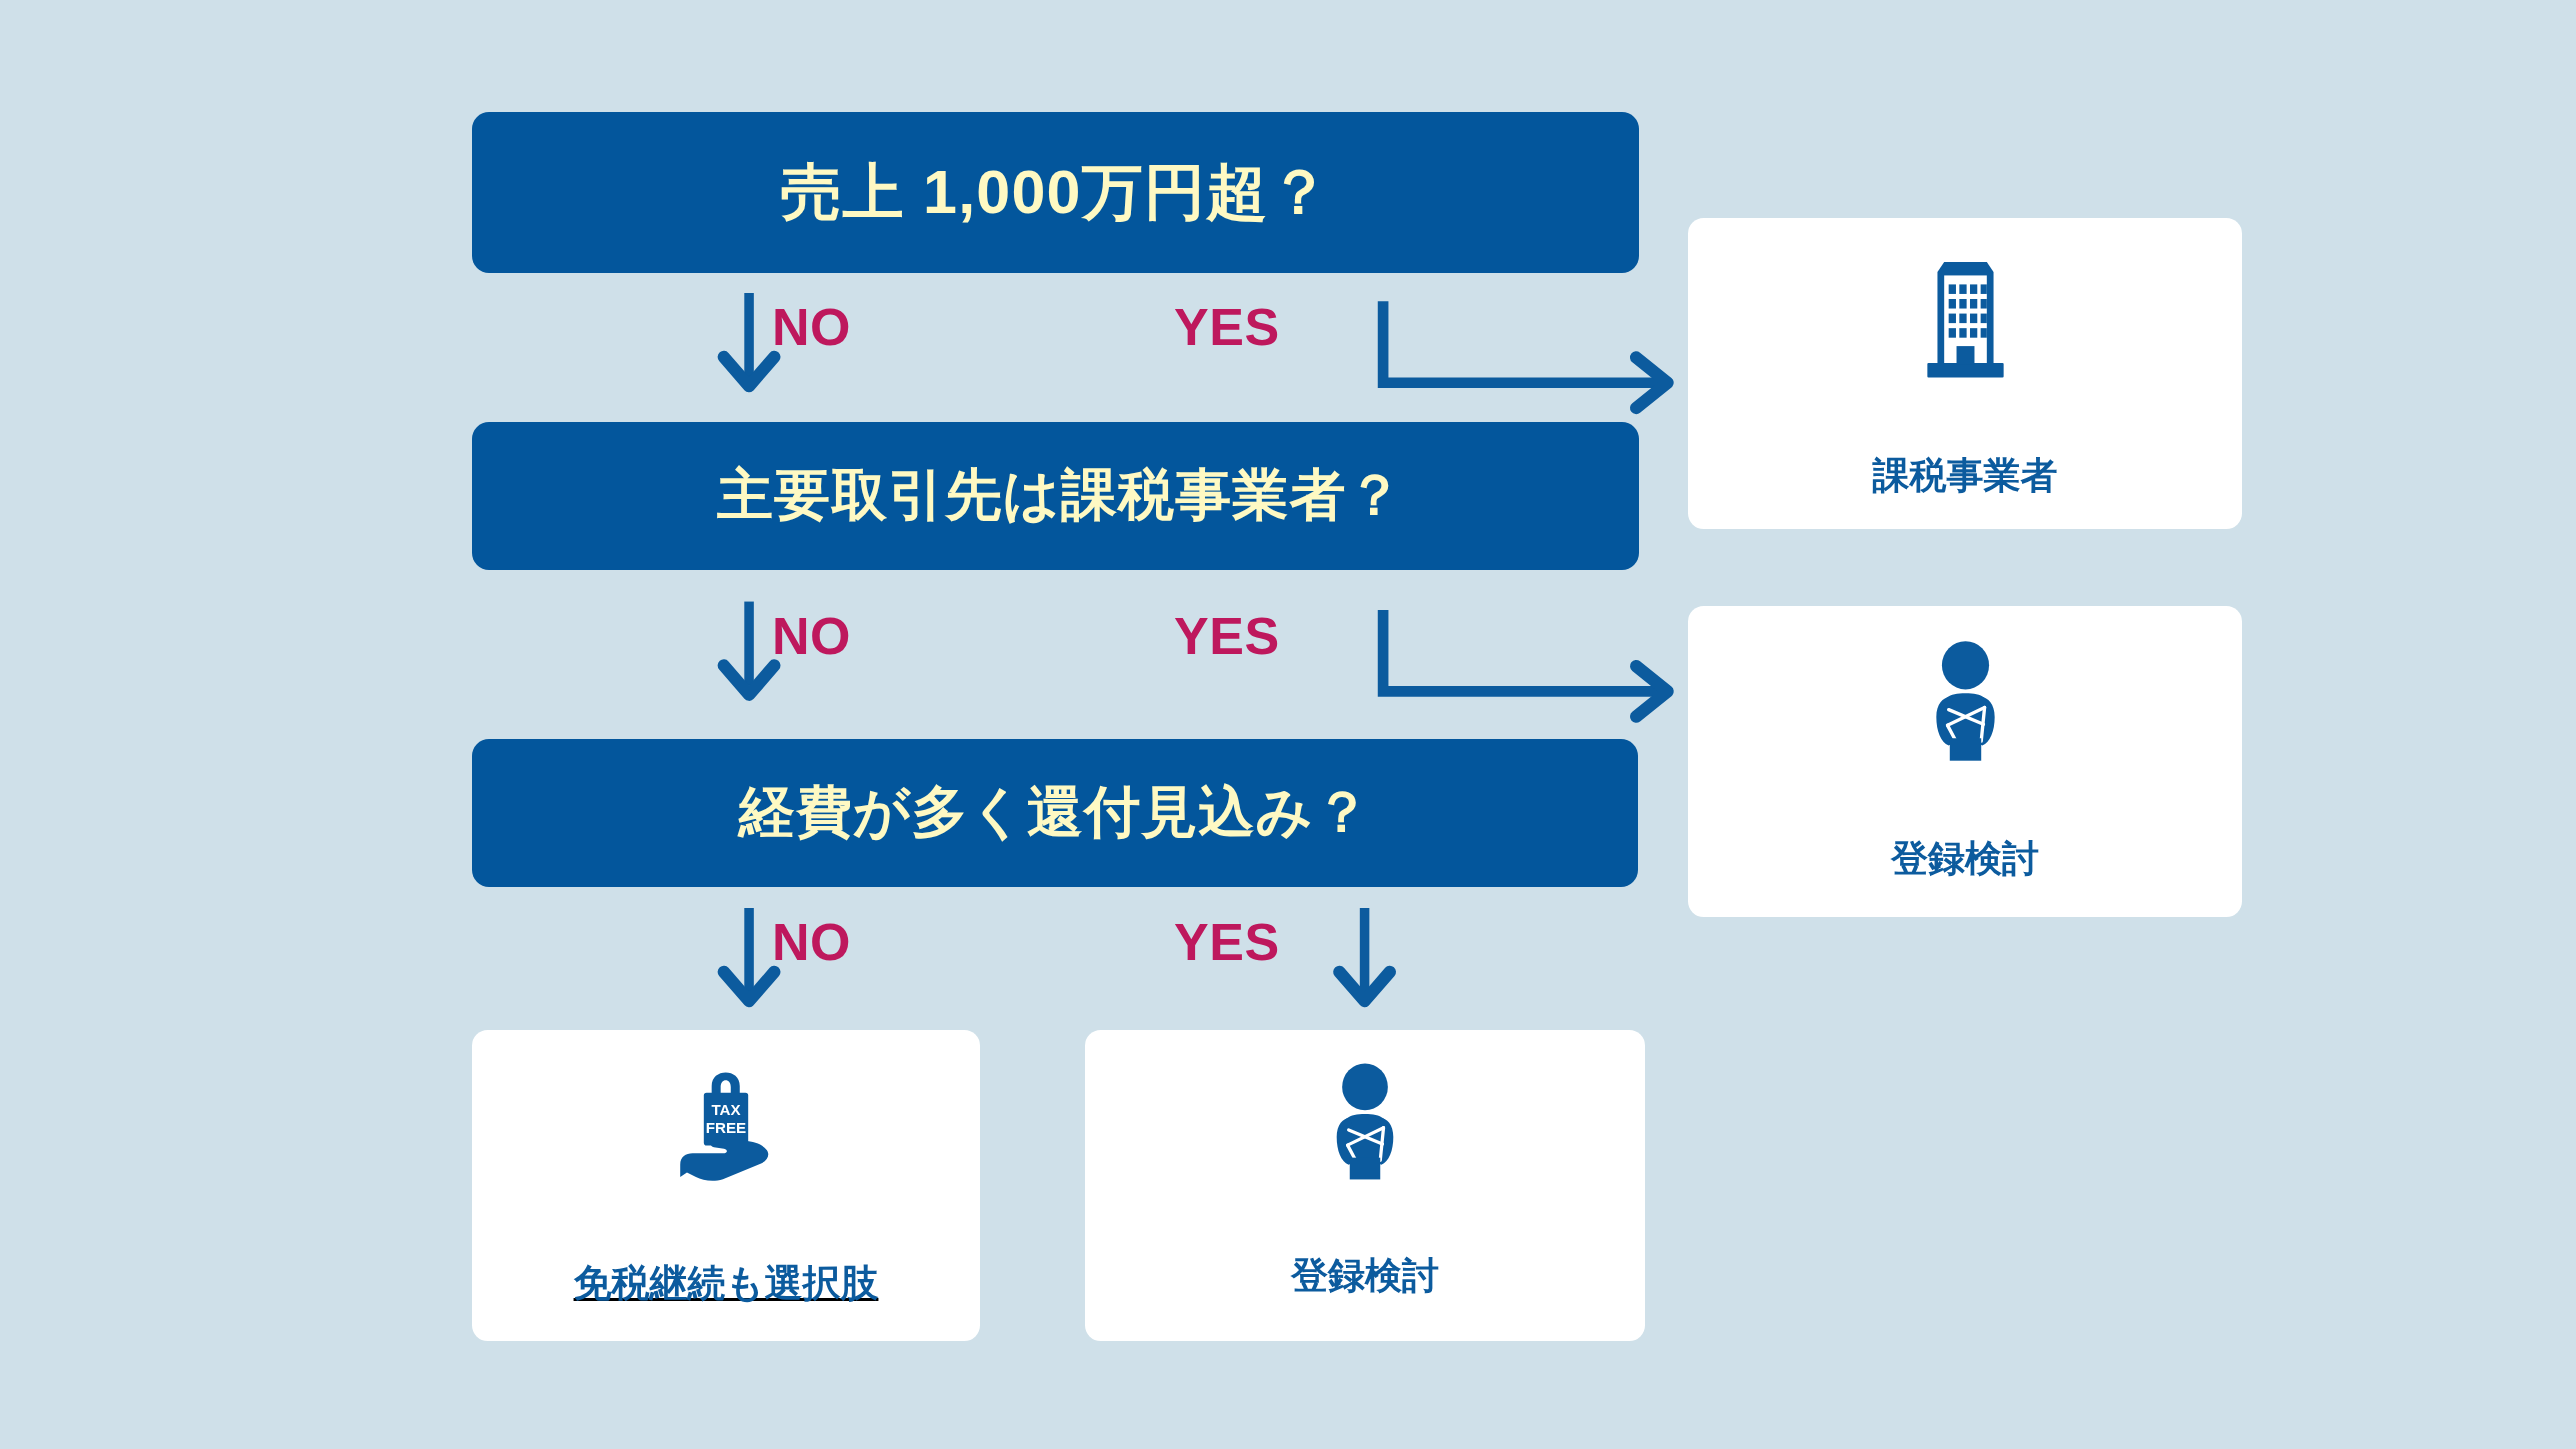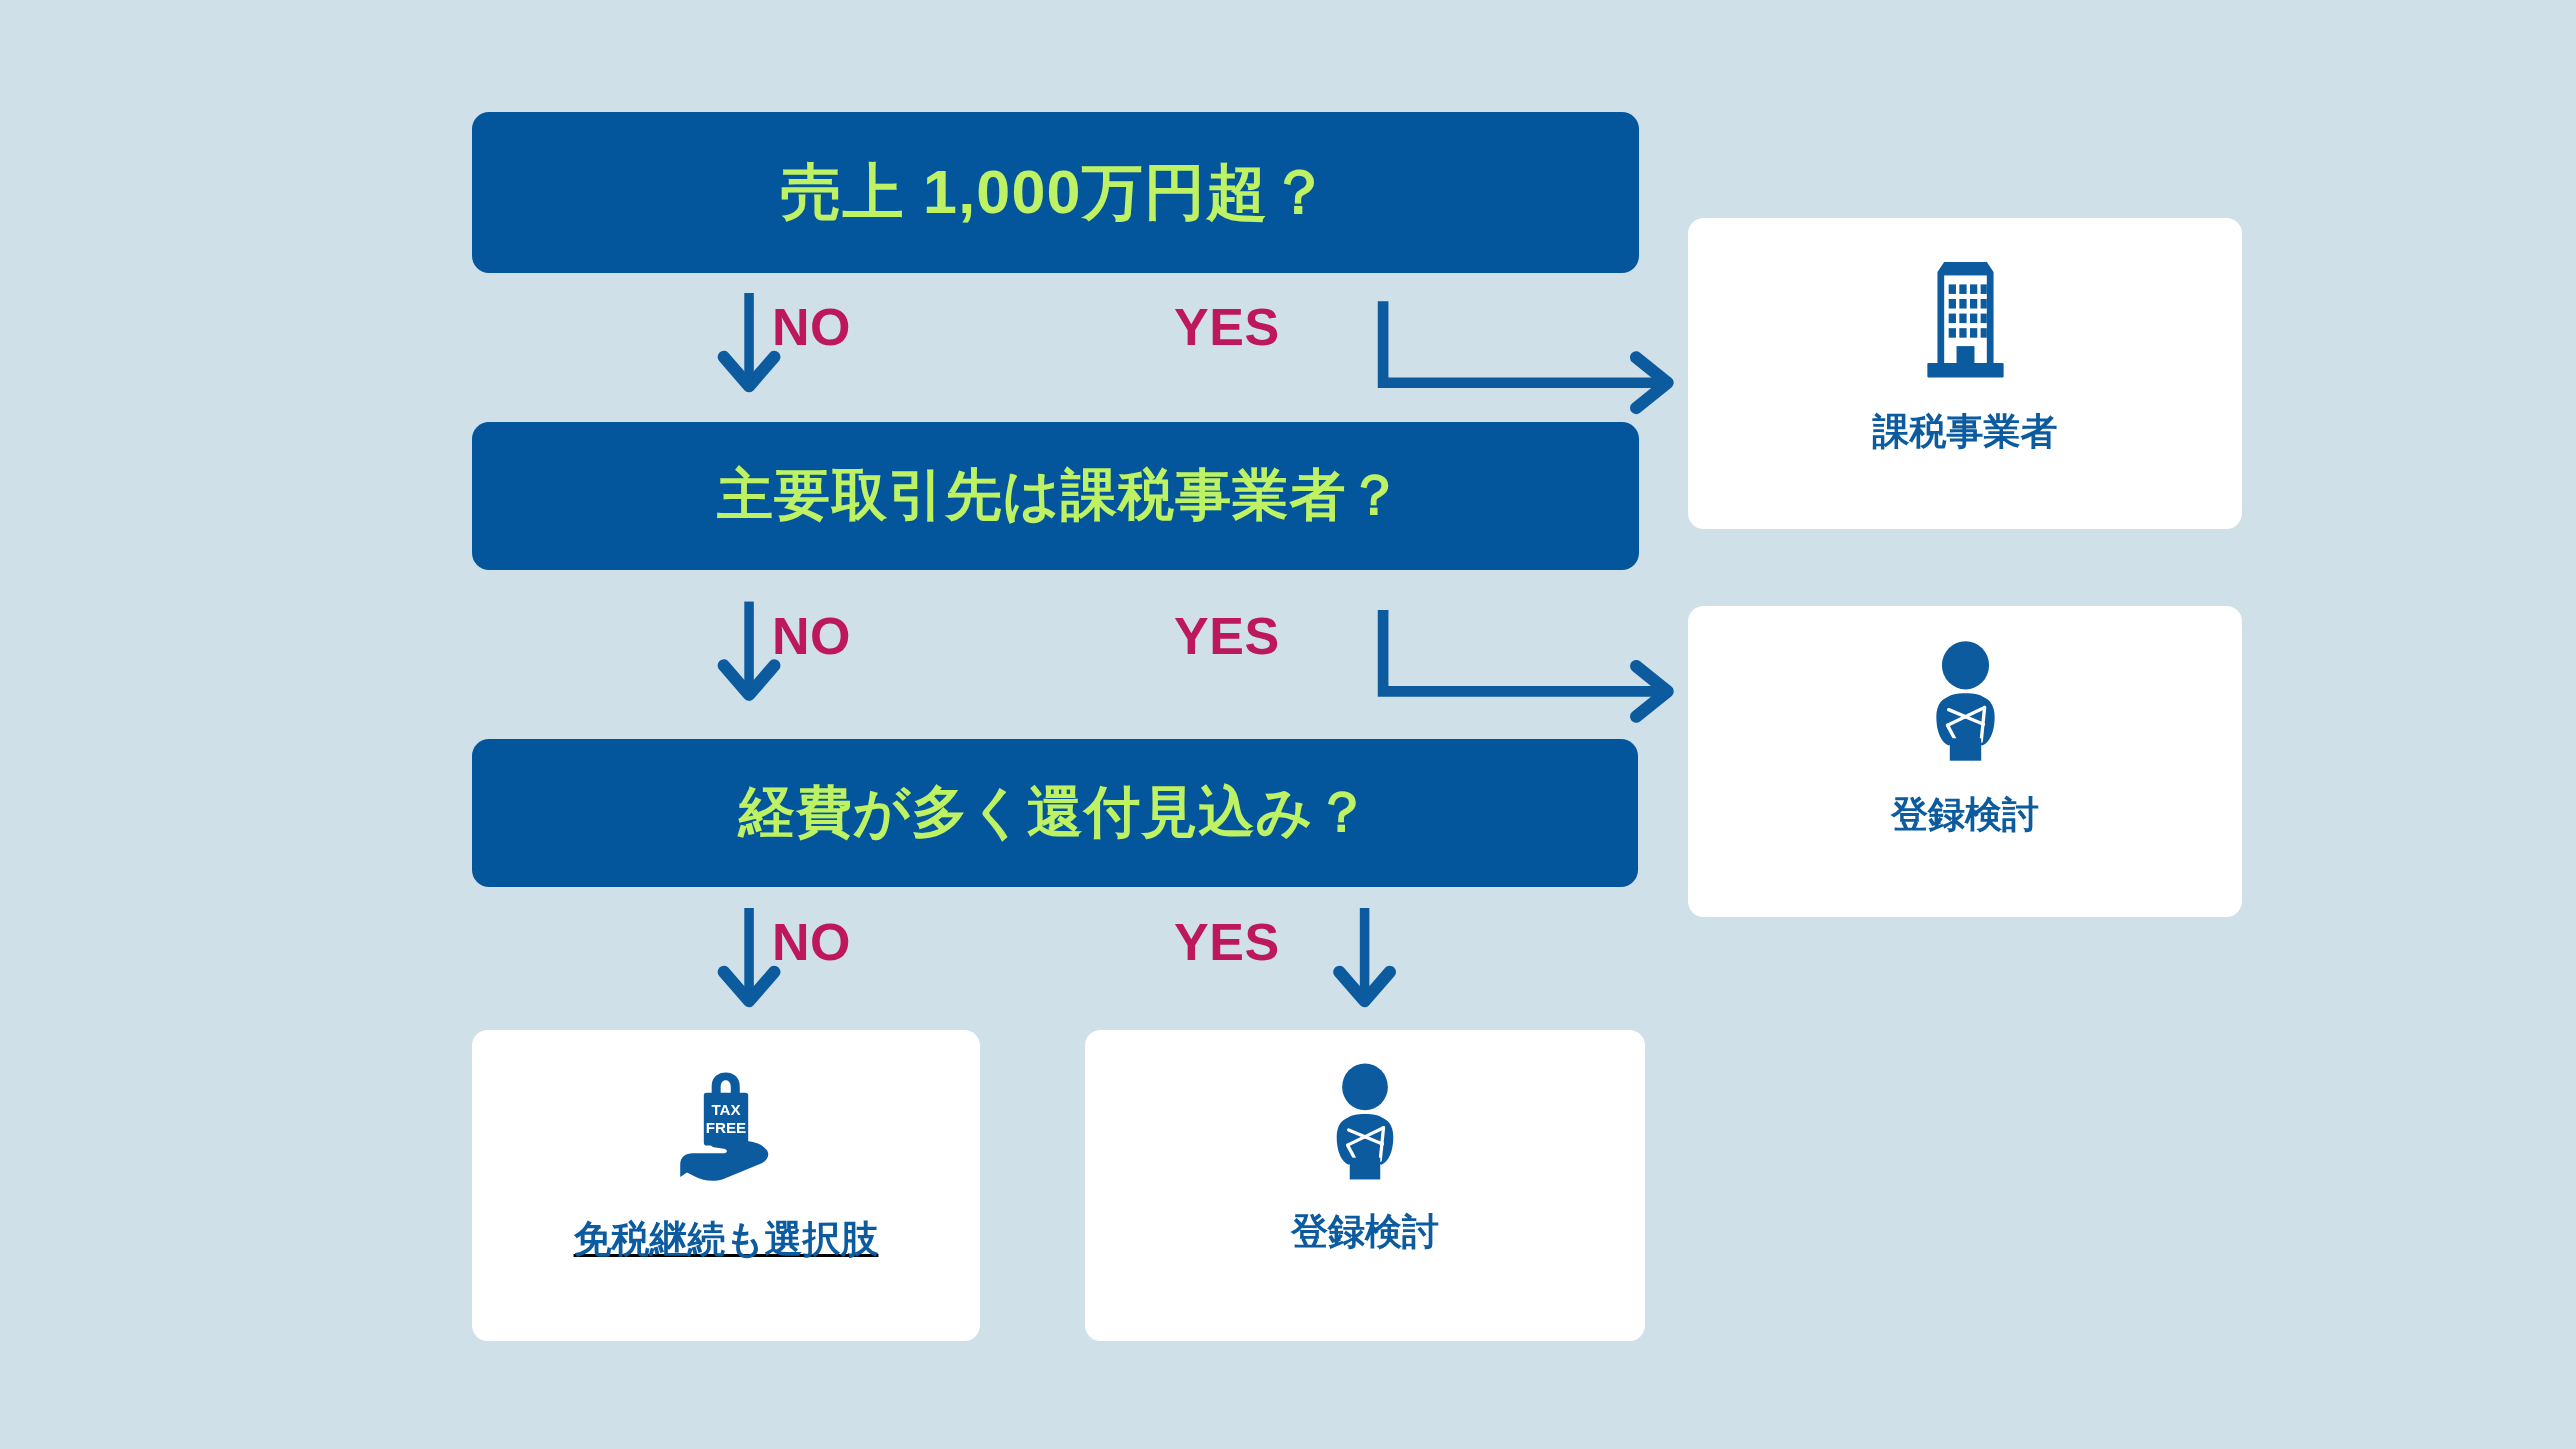--- a/index.html
+++ b/index.html
@@ -19,41 +19,42 @@
   }
 
   
   .decision {
     position: absolute;
     background: #03569c;
     border-radius: 17px;
     display: flex;
     align-items: center;
     justify-content: center;
-    color: #bef264;
+    color: #fef9c3;
     font-weight: 700;
     letter-spacing: 0.02em;
     box-sizing: border-box;
     padding: 0 22.4px;
     white-space: nowrap;
   }
   #box-q1 { left: 472px;  top: 112px;  width: 1167px; height: 161px; font-size: 61px; }
   #box-q2 { left: 472px;  top: 422px;  width: 1167px; height: 148px; font-size: 56px; padding-left: 32px; }
   #box-q3 { left: 472px;  top: 739px; width: 1166px; height: 148px; font-size: 56px; }
 
   
   .card {
     position: absolute;
     background: #ffffff;
     border-radius: 15.7px;
     display: flex;
     flex-direction: column;
     align-items: center;
     justify-content: flex-start;
     box-sizing: border-box;
+    gap: 44px;
   }
   #card-taxable   { left: 1688px; top: 218px;  width: 554px; height: 311px; padding-top: 35px; }
   #card-consider1 { left: 1688px; top: 606px; width: 554px; height: 311px; padding-top: 35px; }
   #card-taxfree   { left: 472px;  top: 1030px; width: 508px; height: 311px; padding-top: 29px; text-decoration: underline; }
   #card-consider2 { left: 1085px; top: 1030px; width: 560px; height: 311px; padding-top: 33px; }
 
   .card-icon {
     display: block;
     line-height: 0;
   }

